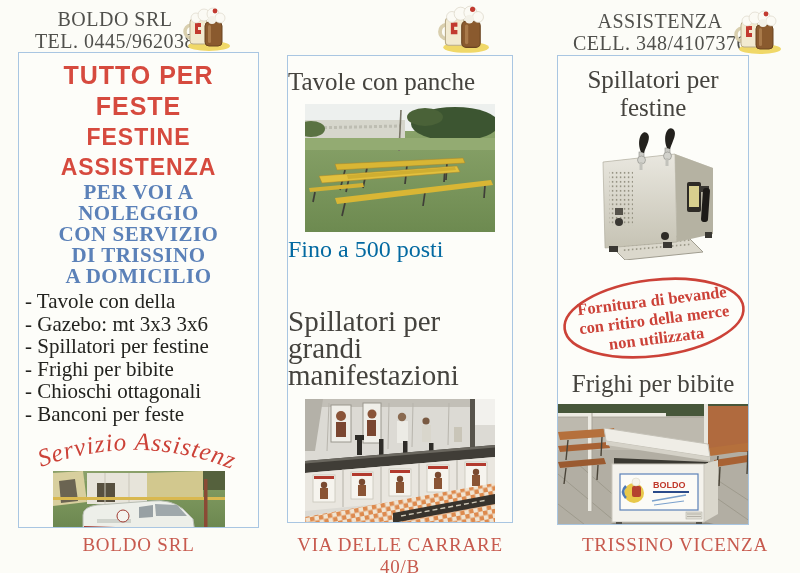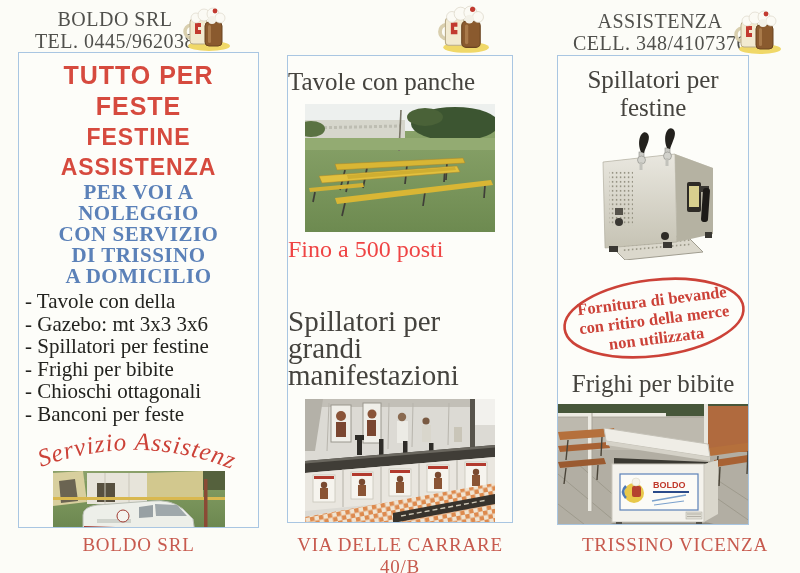--- a/index.html
+++ b/index.html
@@ -15,21 +15,21 @@
   .panel-left{left:18px;top:52px;width:241px;height:476px;padding-top:7px;text-align:center;}
   .panel-mid{left:287px;top:55px;width:226px;height:468px;padding-top:12px;text-align:left;}
   .panel-right{left:557px;top:55px;width:192px;height:470px;padding-top:10px;text-align:center;}
   .head-red{font-family:"Liberation Sans",sans-serif;font-weight:700;color:#d64a3e;letter-spacing:1px;}
   .hr1{font-size:25px;line-height:31px;}
   .hr2{font-size:23px;line-height:30px;}
   .sub-blue{font-weight:700;color:#5b81b8;font-size:21px;line-height:21px;letter-spacing:.5px;}
   .list{text-align:left;font-size:21px;line-height:22.5px;margin:3px 0 0 6px;white-space:nowrap;}
   .title{font-size:25px;color:#45433e;line-height:28px;}
   .title2{font-size:29px;color:#45433e;line-height:27px;}
-  .note-blue{font-size:24px;color:#ef4444;line-height:26px;}
+  .note-blue{font-size:24px;color:#0369a1;line-height:26px;}
   .photo{display:block;margin:0 auto;}
   .caption{position:absolute;top:534px;text-align:center;color:#c75a4e;font-size:19px;letter-spacing:.8px;}
   .cap-l{left:18px;width:241px;}
   .cap-m{left:277px;width:246px;}
   .cap-r{left:557px;width:236px;}
   svg{display:block;}
 </style>
 </head>
 <body>
 

